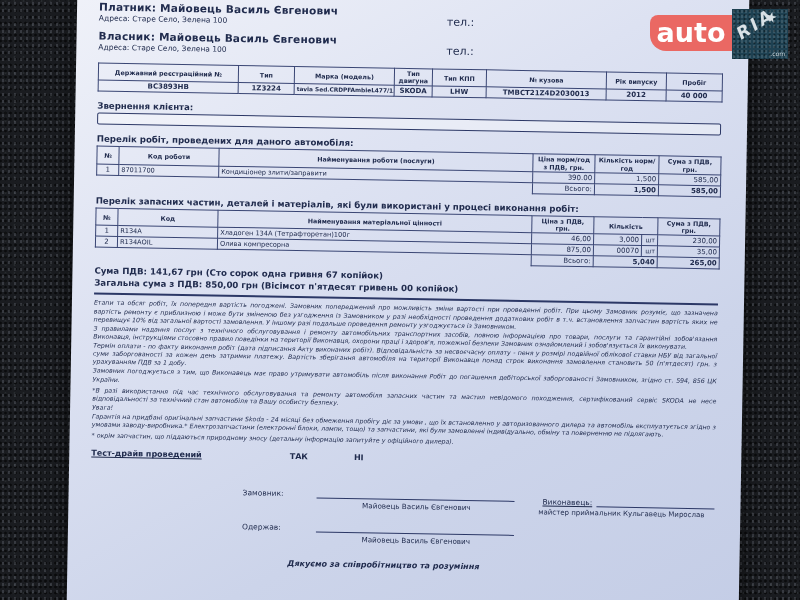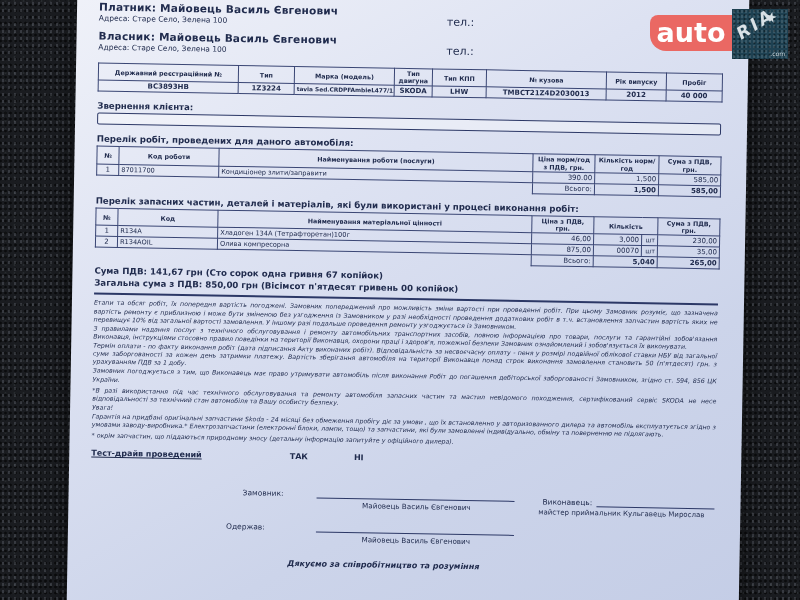--- a/index.html
+++ b/index.html
@@ -250,25 +250,25 @@
       <span class="td-label">Тест-драйв проведений</span>
       <span class="td-yes">ТАК</span>
       <span class="td-no">НІ</span>
     </div>
 
     <div class="sig-area">
       <span class="sig-label" style="left:152px; top:18px;">Замовник:</span>
       <span class="sig-line" style="left:226px; top:26px; width:198px;"></span>
       <span class="sig-name" style="left:246px; top:29px; width:160px;">Майовець Василь Євгенович</span>
 
-      <span class="sig-label" style="left:452px; top:22px;">Виконавець:</span>
+      <span class="sig-label" style="left:452px; top:22px;text-decoration:underline;">Виконавець:</span>
       <span class="sig-line" style="left:506px; top:30px; width:118px;"></span>
       <span class="sig-name" style="left:438px; top:33px; width:186px; font-size:7px;">майстер приймальник Кульгавець Мирослав</span>
 
-      <span class="sig-label" style="left:136px; top:52px;">Одержав:</span>
+      <span class="sig-label" style="left:152px; top:52px;">Одержав:</span>
       <span class="sig-line" style="left:226px; top:60px; width:198px;"></span>
       <span class="sig-name" style="left:246px; top:63px; width:160px;">Майовець Василь Євгенович</span>
     </div>
 
     <div class="thanks">Дякуємо за співробітництво та розуміння</div>
   </div>
 </div>
 
 <div class="wm">
   <div class="wm-auto">auto</div>

